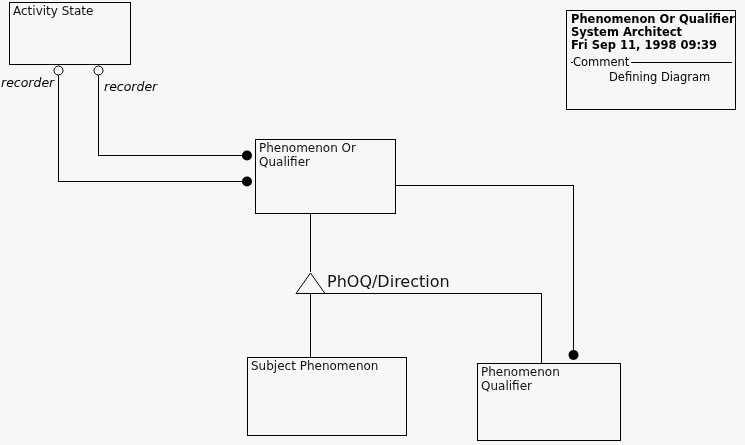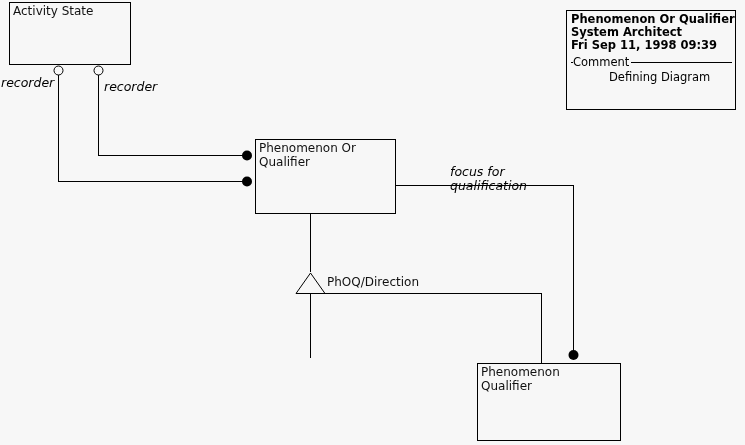--- a/index.html
+++ b/index.html
@@ -44,21 +44,21 @@
   .role-label {
     position: absolute;
     font-style: italic;
     font-size: 12.5px;
     line-height: 14px;
     color: #000000;
     white-space: pre-line;
   }
   .plain-label {
     position: absolute;
-    font-size: 12px;
+    font-size: 16px;
     line-height: 14px;
     color: #111111;
     white-space: nowrap;
   }
 
   
   #title-block {
     position: absolute;
     left: 566px;
     top: 10px;
@@ -149,32 +149,33 @@
 
   <div class="node-box" style="left:9px; top:2px; width:122px; height:63px;">
     <div class="node-title">Activity State</div>
   </div>
 
   <div class="node-box" style="left:255px; top:139px; width:141px; height:75px;">
     <div class="node-title">Phenomenon Or
 Qualifier</div>
   </div>
 
+  <div class="node-box" style="left:247px; top:357px; width:160px; height:79px;">
+    <div class="node-title">Subject Phenomenon</div>
+  </div>
 
   <div class="node-box" style="left:477px; top:363px; width:144px; height:78px;">
     <div class="node-title">Phenomenon
 Qualifier</div>
   </div>
 
   <div class="role-label" style="left:1px; top:76px;">recorder</div>
 
   <div class="role-label" style="left:104px; top:80px;">recorder</div>
 
-  <div class="role-label" style="left:450px; top:165px; line-height:14px;">focus for
-qualification</div>
 
   <div class="plain-label" style="left:327px; top:275px;">PhOQ/Direction</div>
 
   <div id="title-block">
     <div class="tb-strong">Phenomenon Or Qualifier</div>
     <div class="tb-strong">System Architect</div>
     <div class="tb-strong">Fri Sep 11, 1998  09:39</div>
 
     <div class="tb-fieldset">
       <div class="tb-legend-row">

